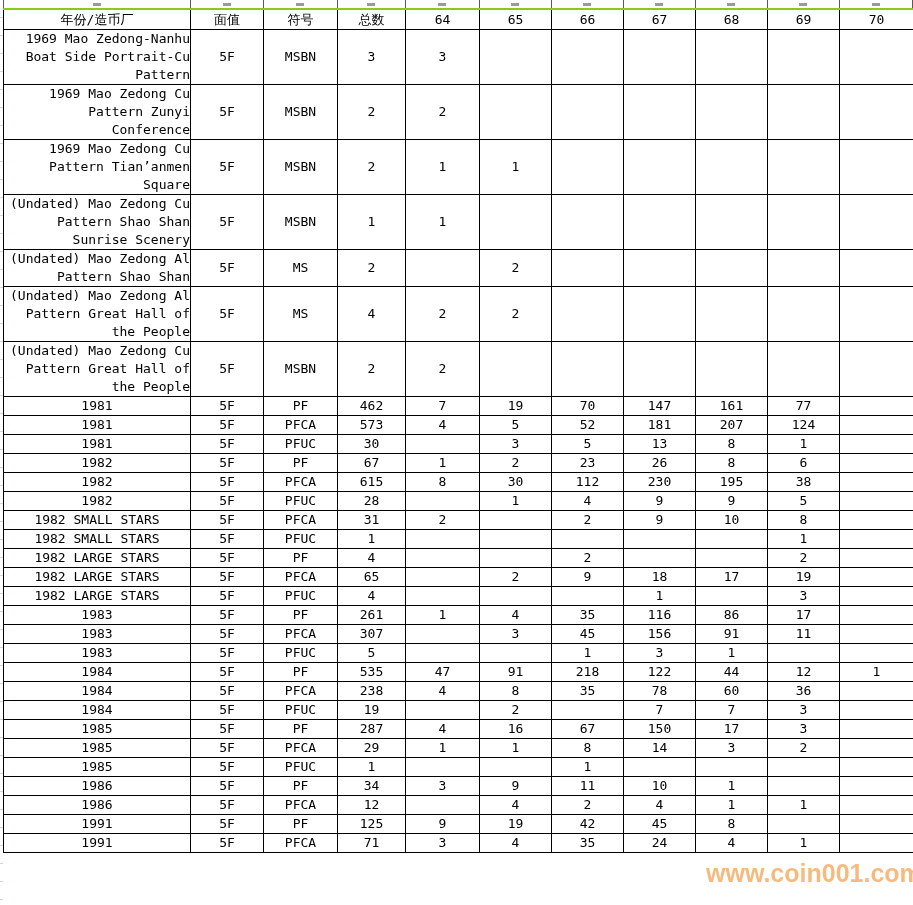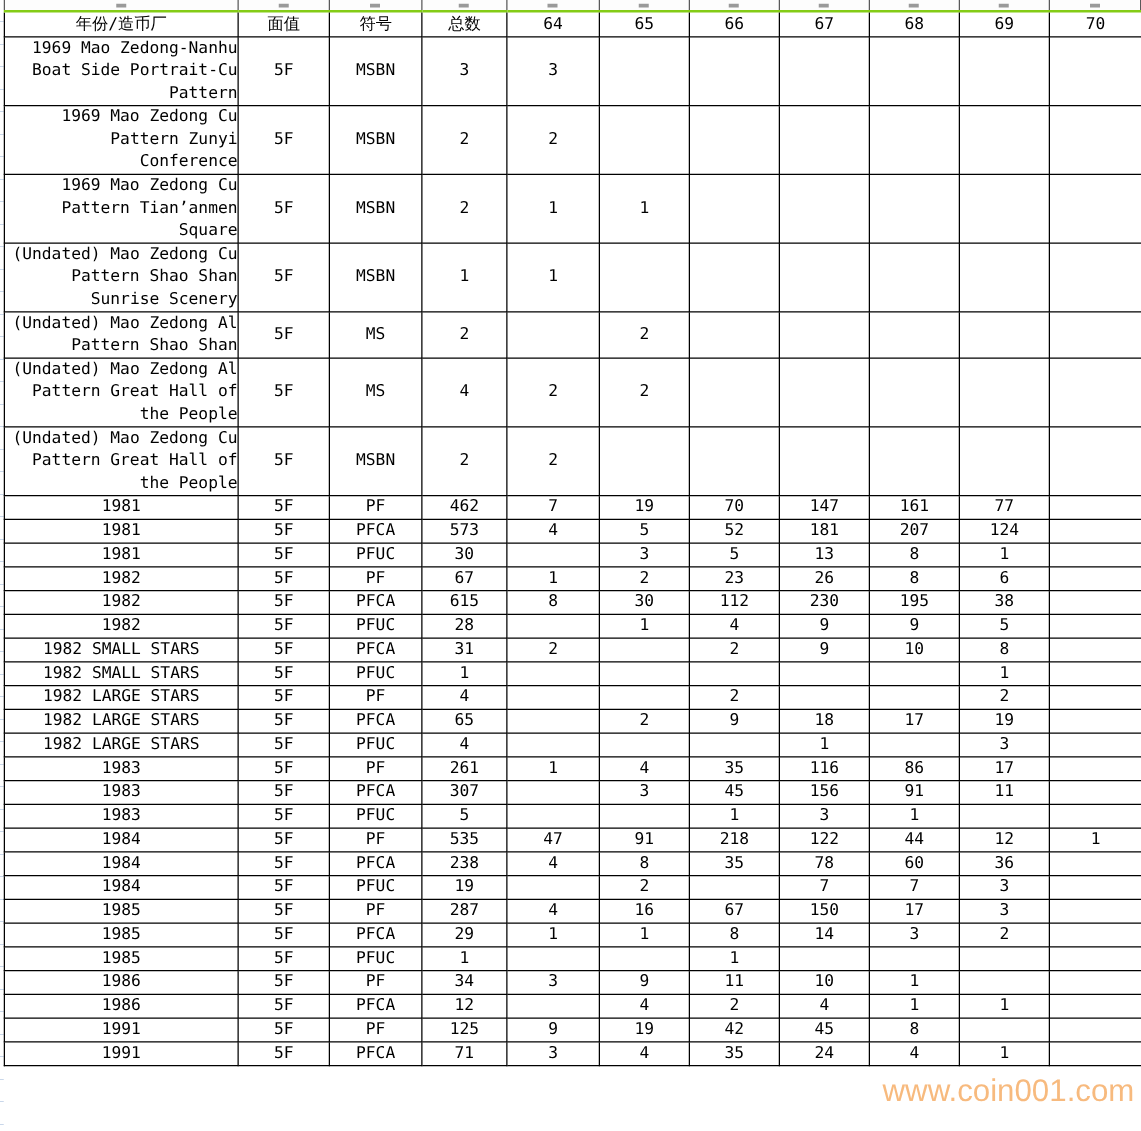--- a/index.html
+++ b/index.html
@@ -13,21 +13,21 @@
   .top-strip{position:absolute;left:3px;top:0;width:910px;height:8px;background:#fdfdfd;}
   .top-strip .vline{position:absolute;top:0;width:1px;height:8px;background:#5a5a5a;}
   .top-strip .mark{position:absolute;top:3px;width:8px;height:3px;background:#9a9a9a;}
   table.census{position:absolute;left:3px;top:8px;width:910px;border-collapse:collapse;table-layout:fixed;}
   td,th{border:1px solid #000;padding:0;text-align:center;vertical-align:middle;
         font-size:13px;line-height:18px;font-weight:normal;overflow:hidden;}
   .desc{white-space:pre-line;text-align:right;}
   thead th{font-weight:normal;height:19px;border-top:2px solid #84cc16;border-bottom:1.5px solid #000;}
   tbody.census-body td{height:18px;}
   .watermark{position:absolute;left:706px;top:859px;width:200px;
-    font-family:"Liberation Sans","DejaVu Sans",sans-serif;font-weight:normal;
+    font-family:"Liberation Sans","DejaVu Sans",sans-serif;font-weight:bold;
     font-size:25px;letter-spacing:0px;opacity:0.8;z-index:5;pointer-events:none;}
 </style>
 </head>
 <body>
 
 <div class="sheet">
   <div class="left-strip"></div>
   <div class="top-strip" id="top-strip">
       <div class="vline" style="left: 0px;"></div>
       <div class="mark" style="left: 89.5px; background: rgb(154, 154, 154);"></div>

